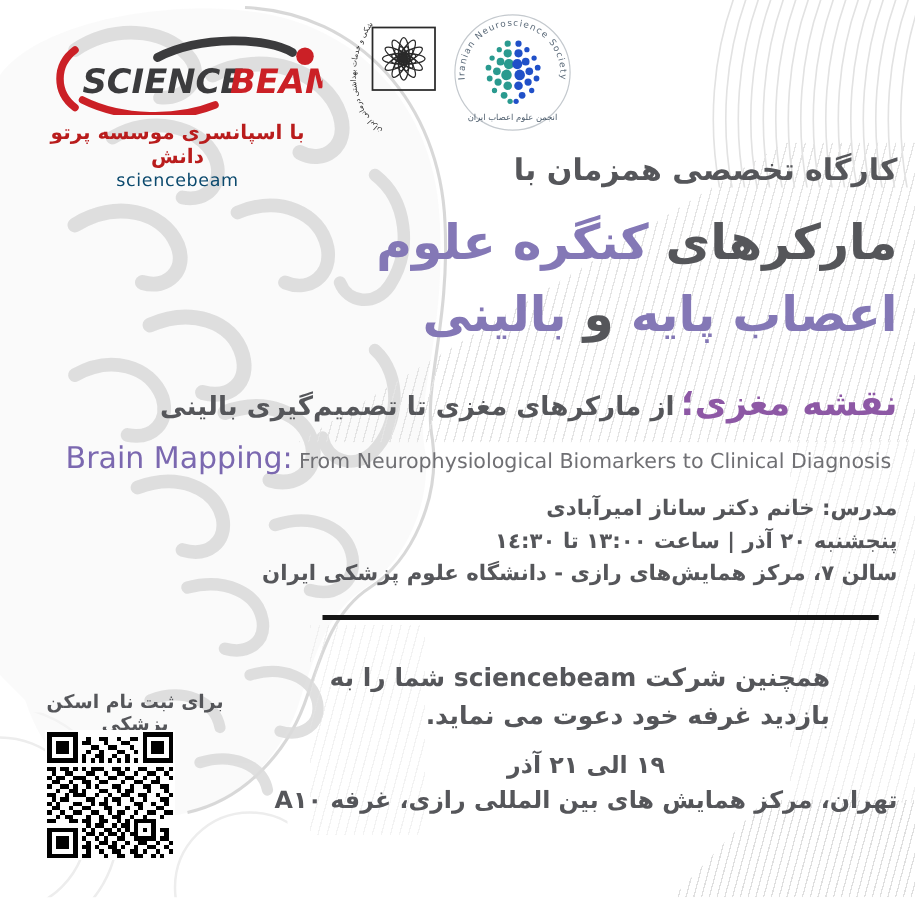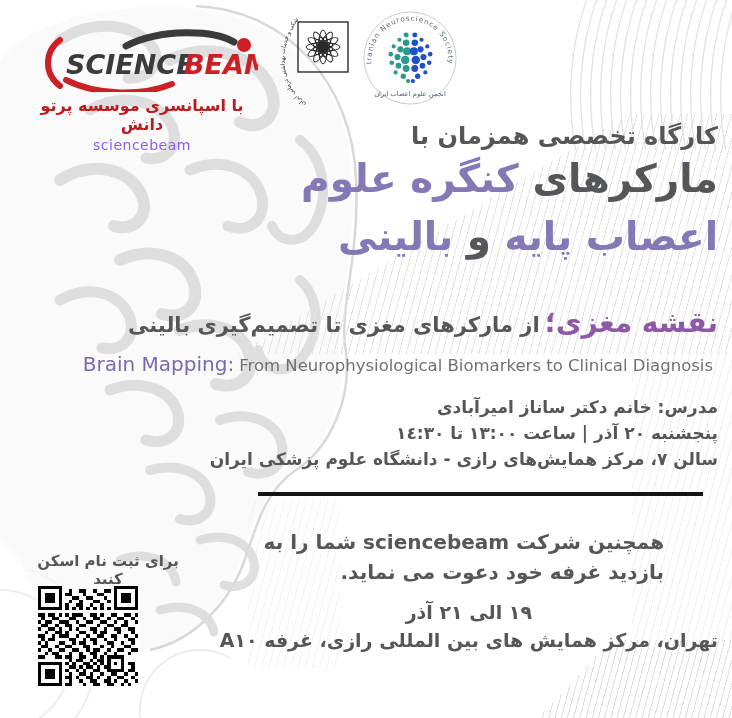--- a/index.html
+++ b/index.html
@@ -15,39 +15,39 @@
   .hatch-b{left:632px;top:352px;width:100px;height:290px;opacity:.55;}
   .hatch-c{left:248px;top:500px;width:92px;height:168px;opacity:.45;}
   .hatch-d{left:538px;top:640px;width:194px;height:78px;opacity:.9;
            background:repeating-linear-gradient(105deg,#dcdcdc 0 1px,transparent 1px 6px);
            clip-path:polygon(38% 0,100% 0,100% 100%,0 100%);}
   .swirls{position:absolute;left:-30px;top:570px;z-index:0;}
 
   
   .sb-logo{position:absolute;left:26px;top:26px;width:232px;z-index:3;text-align:center;}
   .sb-sponsor{margin-top:0;font-size:16px;font-weight:bold;color:#b91c1c;direction:rtl;}
-  .sb-brand{margin-top:3px;font-size:14px;color:#8b5cf6;letter-spacing:.5px;}
+  .sb-brand{margin-top:3px;font-size:14px;color:#0c4a6e;letter-spacing:.5px;}
   .univ-logo{position:absolute;left:276px;top:12px;z-index:3;}
   .ins-logo{position:absolute;left:362px;top:10px;z-index:3;}
 
   
   .gray{color:#55565a;}
   .purple{color:#8478b6;}
   .purple2{color:#8d58a5;}
 
   .headline{position:absolute;top:122px;right:14px;z-index:3;direction:rtl;text-align:right;white-space:nowrap;}
-  .hl-1{font-size:24px;font-weight:bold;margin-bottom:0;}
+  .hl-1{font-size:24px;font-weight:bold;margin-bottom:16px;}
   .hl-big{font-size:39px;font-weight:bold;line-height:58px;}
 
   .subtitle{position:absolute;top:306px;right:14px;z-index:3;direction:rtl;text-align:center;white-space:nowrap;}
   .subtitle .lead{font-size:28px;font-weight:bold;}
   .subtitle .rest{font-size:21px;font-weight:bold;}
 
   .english{position:absolute;top:352px;right:19px;z-index:3;direction:ltr;text-align:right;white-space:nowrap;}
-  .english .lead{font-size:20px;color:#7b68b0;}
+  .english .lead{font-size:24px;color:#7b68b0;}
   .english .rest{font-size:16.5px;color:#707074;}
 
   .details{position:absolute;top:394px;right:14px;z-index:3;direction:rtl;text-align:right;
            font-size:17px;font-weight:bold;line-height:26px;white-space:nowrap;}
 
   .divider{position:absolute;top:492px;left:258px;width:445px;height:4px;background:#151515;z-index:3;}
 
   .invite{position:absolute;top:527px;left:352px;width:312px;z-index:3;direction:rtl;text-align:left;
           font-size:20px;font-weight:bold;line-height:30px;white-space:nowrap;}
 
@@ -249,21 +249,21 @@
   <div class="invite gray">
     <div>همچنین شرکت sciencebeam شما را به</div>
     <div>بازدید غرفه خود دعوت می نماید.</div>
   </div>
 
   <div class="dates gray">
     <div>١٩ الی ٢١ آذر</div>
     <div>تهران، مرکز همایش های بین المللی رازی، غرفه A١٠</div>
   </div>
 
-  <div class="scan-label gray">برای ثبت نام اسکن کنید</div>
+  <div class="scan-label gray">برای ثبت نام اسکن پزشکی</div>
   <div class="qr">
     <svg width="104" height="104" viewBox="-0.5 -0.5 30 30" shape-rendering="crispEdges">
       <rect x="-0.5" y="-0.5" width="30" height="30" fill="#ffffff"></rect>
       <g fill="#000000">
         <rect x="0" y="0" width="7" height="7"></rect>
           <rect x="22" y="0" width="7" height="7"></rect>
           <rect x="0" y="22" width="7" height="7"></rect>
       </g>
       <g fill="#ffffff">
         <rect x="1" y="1" width="5" height="5"></rect>

